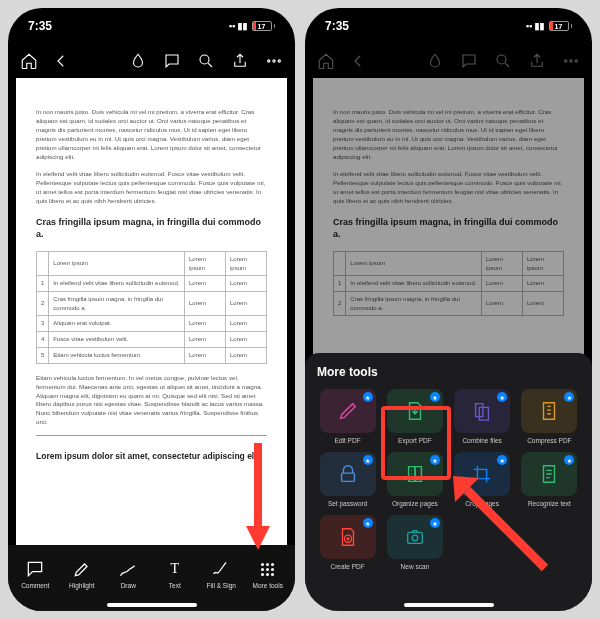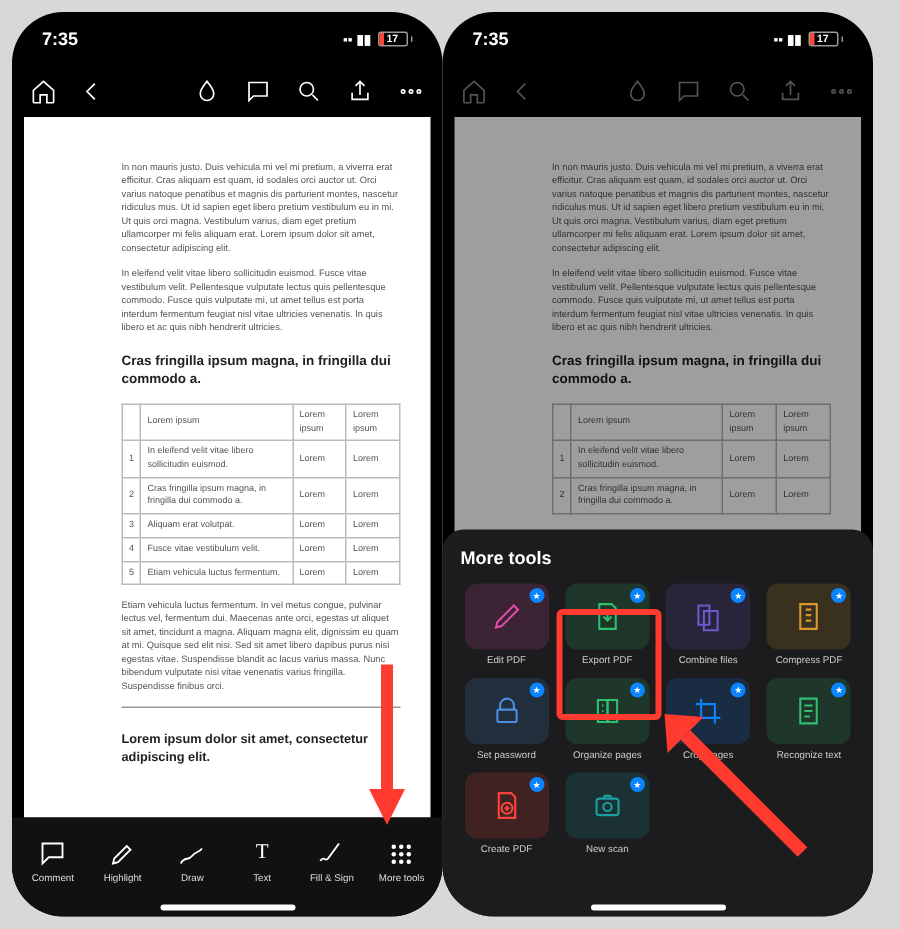--- a/index.html
+++ b/index.html
@@ -1,34 +1,34 @@
 <!DOCTYPE html>
 <html><head>
 <meta charset="utf-8">
 <style>
   * { box-sizing: border-box; margin: 0; padding: 0; }
   html, body { width: 600px; height: 619px; background: #d8d8d8; font-family: -apple-system, Helvetica, Arial, sans-serif; overflow: hidden; }
-  .wrap { display: flex; padding: 8px; }
+  .wrap { display: flex; gap: 10px; padding: 8px; }
   .phone { width: 287px; height: 603px; background: #000; border-radius: 34px; overflow: hidden; position: relative; color: #fff; }
   .status { height: 36px; display: flex; align-items: center; justify-content: space-between; padding: 0 20px; font-size: 12px; font-weight: 600; }
   .stat-right { display: flex; align-items: center; gap: 4px; }
   .batt { display: flex; align-items: center; gap: 2px; }
   .batt-shell { width: 20px; height: 10px; border: 1px solid #999; border-radius: 2px; position: relative; display: flex; align-items: center; }
   .batt-fill { width: 20%; height: 100%; background: #ff453a; border-radius: 1px 0 0 1px; }
   .batt-txt { position: absolute; left: 0; right: 0; text-align: center; font-size: 7px; font-weight: 700; color: #fff; }
   .batt-tip { width: 1.5px; height: 4px; background: #999; border-radius: 0 1px 1px 0; }
   .sig { font-size: 9px; display:flex; gap:3px; align-items:center;}
   .topbar { height: 34px; display: flex; align-items: center; justify-content: space-between; padding: 0 12px; }
   .tb-left, .tb-right { display: flex; gap: 14px; align-items: center; }
   .tb-right { gap: 16px; }
   .ico { width: 18px; height: 18px; display: inline-flex; align-items: center; justify-content: center; color: #fff; }
   .ico svg { width: 100%; height: 100%; stroke: currentColor; fill: none; stroke-width: 1.5; }
   .dim .ico { color: #888; }
   .doc-area { position: absolute; top: 70px; left: 8px; right: 8px; bottom: 66px; background: #fff; color: #222; }
-  .page { padding: 30px 20px 12px; font-size: 6.2px; line-height: 1.45; color: #555; margin-left: 45px; }
+  .page { padding: 30px 20px 12px; font-size: 6.2px; line-height: 1.45; color: #555; }
   .page p { margin-bottom: 8px; }
   .page h2 { font-size: 9px; font-weight: 700; color: #222; margin: 10px 0 10px; line-height:1.4;}
   table { width: 100%; border-collapse: collapse; font-size: 6px; margin: 6px 0 10px; }
   th, td { border: 1px solid #bbb; padding: 3px 4px; text-align: left; color: #555; }
   th { font-weight: 400; }
   .footer-h { font-size: 8.5px; font-weight: 700; color: #222; margin-top: 14px; }
   .border-line{border-top:1px solid #999;margin-top:6px;}
   .bottombar { position: absolute; bottom: 0; left: 0; right: 0; height: 66px; background: #111; display: flex; justify-content: space-around; align-items: center; padding: 4px 4px 12px; }
   .bb-item { display: flex; flex-direction: column; align-items: center; gap: 3px; font-size: 6.5px; color: #ddd; width: 46px; }
   .bb-item .ico { width: 20px; height: 20px; }

